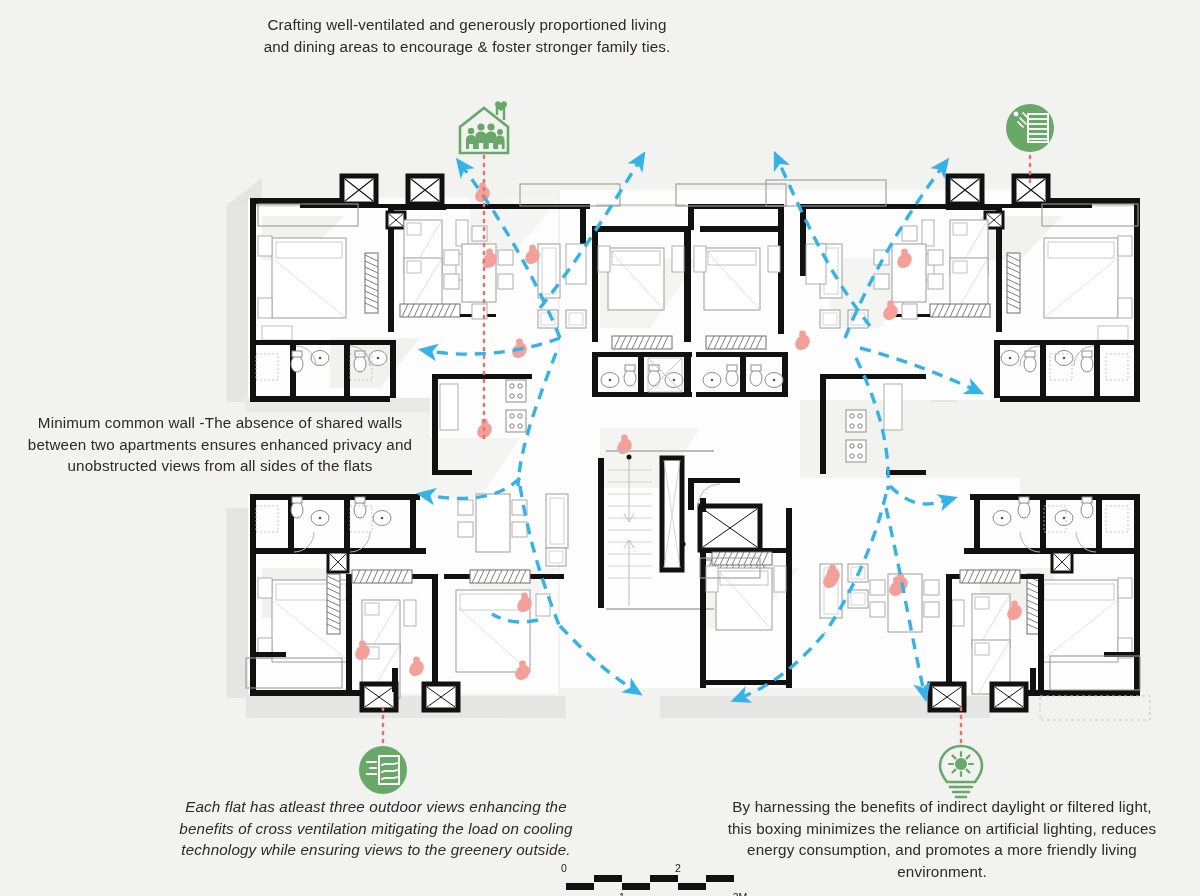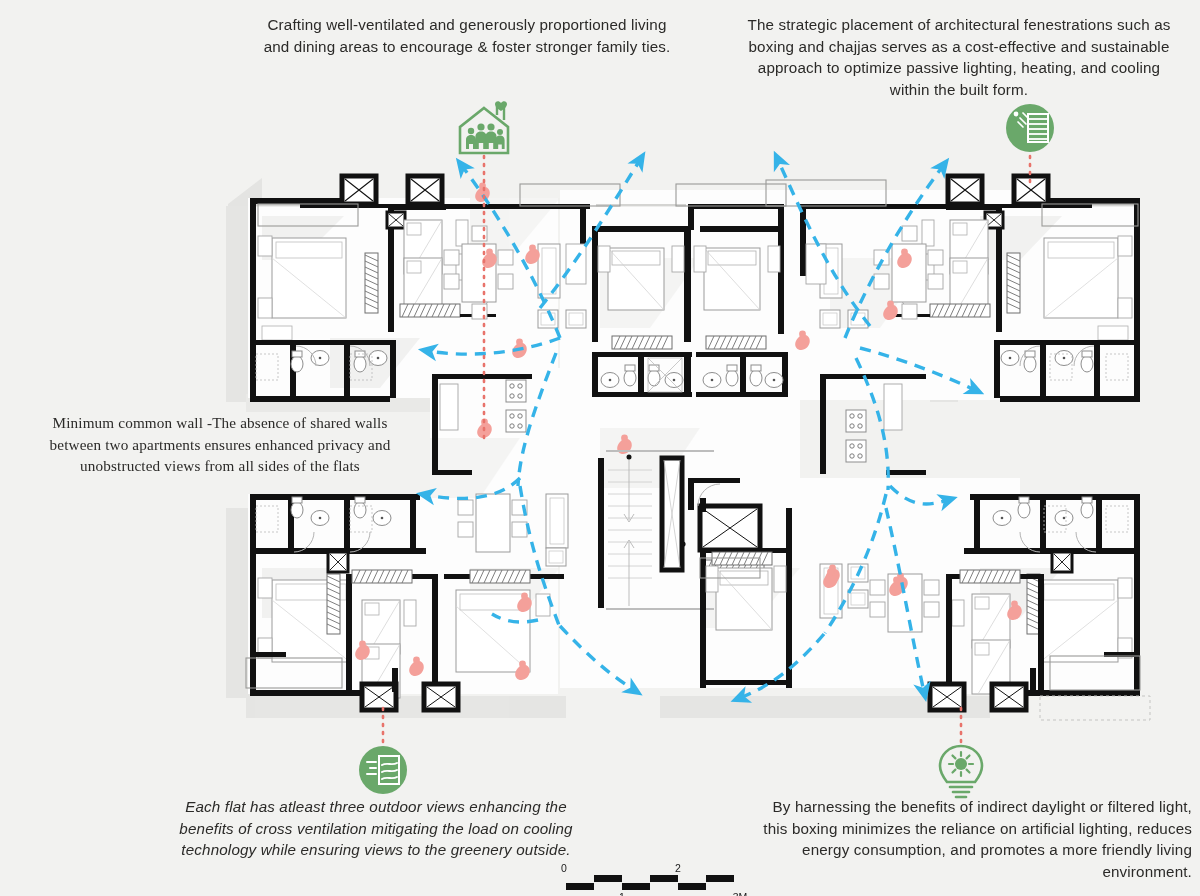--- a/index.html
+++ b/index.html
@@ -16,40 +16,36 @@
     position:absolute;
     text-align:center;
     font-size:15.2px;
     line-height:1.42;
     color:#2b2a28;
     letter-spacing:.01em;
     white-space:pre-line;
   }
   #callout-living{left:232px;top:6px;width:470px;}
   #callout-fenestration{left:718px;top:6px;width:482px;}
-  #callout-commonwall{left:2px;top:404px;width:436px;font-family:Liberation Serif, serif;}
+  #callout-commonwall{left:2px;top:404px;width:436px;}
   #callout-outdoor{left:142px;top:788px;width:468px;font-style:italic;}
-  #callout-daylight{left:692px;top:788px;width:500px;text-align:right;}
+  #callout-daylight{left:692px;top:788px;width:500px;}
 
   .plan-svg{position:absolute;left:0;top:0;}
   .scalebar{position:absolute;left:552px;top:852px;width:200px;height:44px;}
   .sb-label{font-size:10.5px;fill:#1a1a1a;font-family:"Liberation Sans", sans-serif;}
 </style>
 </head>
 <body>
 
 <div id="stage">
 
   <div class="callout" id="callout-living">Crafting well-ventilated and generously proportioned living
 and dining areas to encourage &amp; foster stronger family ties.</div>
 
-  <div class="callout" id="callout-fenestration">The strategic placement of architectural fenestrations such as
-boxing and chajjas serves as a cost-effective and sustainable
-approach to optimize passive lighting, heating, and cooling
-within the built form.</div>
 
   <div class="callout" id="callout-commonwall">Minimum common wall -The absence of shared walls
 between two apartments ensures enhanced privacy and
 unobstructed views from all sides of the flats</div>
 
   <div class="callout" id="callout-outdoor">Each flat has atleast three outdoor views enhancing the
 benefits of cross ventilation mitigating the load on cooling
 technology while ensuring views to the greenery outside.</div>
 
   <div class="callout" id="callout-daylight">By harnessing the benefits of indirect  daylight or filtered light,

